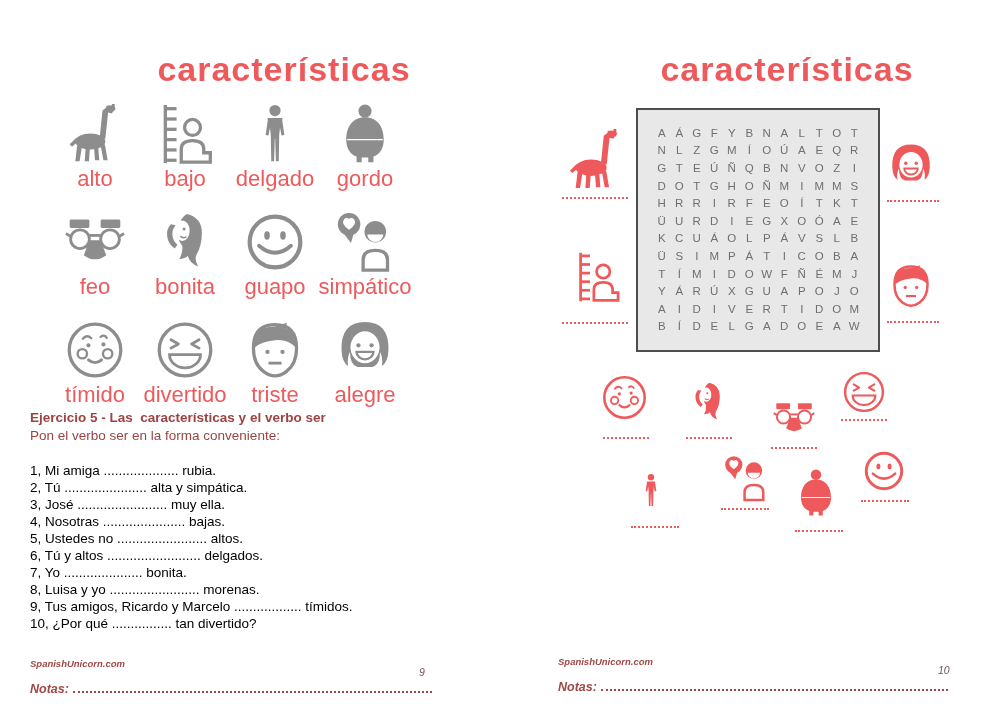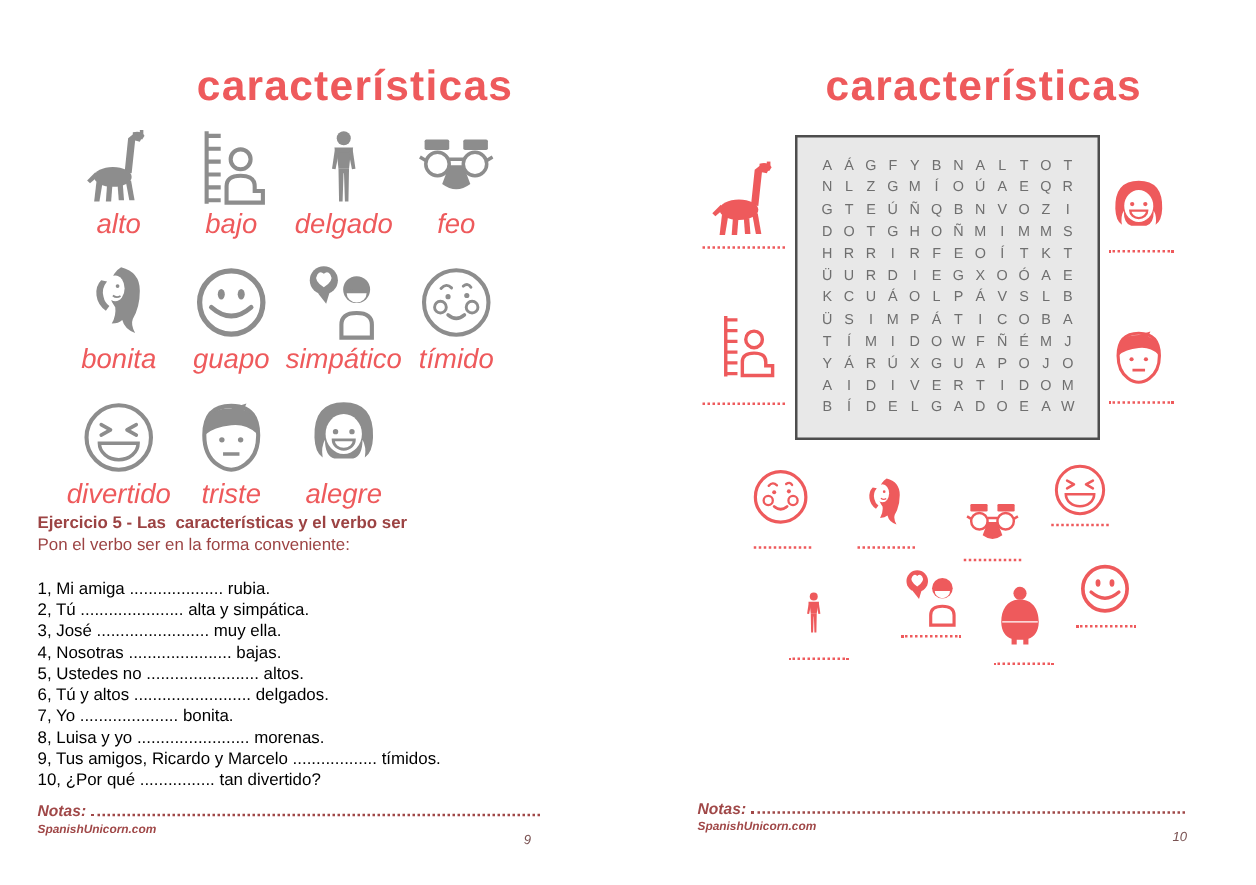--- a/index.html
+++ b/index.html
@@ -12,35 +12,35 @@
     letter-spacing:1px; color:#ee5a5c; white-space:nowrap;padding-left:33px;
   }
   #title-left  { left:0;   top:50px; width:502px; }
   #title-right { left:503px; top:50px; width:502px; }
 
   
   .vocab-grid {
     position:absolute; left:50px; top:94px; width:360px;
     display:grid; grid-template-columns:repeat(4, 90px); row-gap:10px;
   }
-  .vcell { height:98px; display:flex; flex-direction:column; align-items:center; justify-content:flex-end;font-style:italic; }
+  .vcell { height:98px; display:flex; flex-direction:column; align-items:center; justify-content:flex-end; }
   .vicon { width:60px; height:64px; color:#8d8d8d; flex:0 0 auto; }
   .vlabel { color:#ee5a5c; font-size:22px; line-height:26px; white-space:nowrap; }
 
   
   .ex-title { position:absolute; left:30px; top:410px; font-size:13.5px; font-weight:bold; color:#9c4343; white-space:pre-wrap; }
   .ex-sub   { position:absolute; left:30px; top:428px; font-size:13.5px; color:#9c4343; }
   .ex-list  { position:absolute; left:30px; top:462px; font-size:13.5px; color:#000000; line-height:17px; }
   .ex-item  { white-space:pre-wrap; }
 
   
   .notas-row { position:absolute; display:flex; align-items:flex-end; }
   #notas-left  { left:30px;  top:642px; width:402px; }
   #notas-right { left:558px; top:640px; width:390px; }
-  .notas-label { font-style:italic; font-weight:bold; font-size:12.5px; color:#a04848; margin-right:4px; line-height:14px; }
+  .notas-label { font-style:italic; font-weight:bold; font-size:12.5px; color:#a04848; margin-right:4px; line-height:14px;margin-top:40px; }
   .notas-line  { flex:1; border-bottom:2px dotted #a04848; margin-bottom:3px; }
   .site   { position:absolute; font-size:9.5px; font-style:italic; font-weight:bold; color:#a04848; }
   #site-left  { left:30px;  top:658px; }
   #site-right { left:558px; top:656px; }
   .pageno { position:absolute; font-size:10.5px; font-style:italic; color:#7a5252; }
   #page-left-no  { left:419px; top:666px; }
   #page-right-no { left:938px; top:664px; }
 
   
   .ws-box {
@@ -196,20 +196,26 @@
       <div class="vlabel">bajo</div>
     </div>
     <div class="vcell">
       <svg class="vicon">
           <use href="#i-delgado"></use>
         </svg>
       <div class="vlabel">delgado</div>
     </div>
     <div class="vcell">
       <svg class="vicon">
+          <use href="#i-gordo"></use>
+        </svg>
+      <div class="vlabel">gordo</div>
+    </div>
+    <div class="vcell">
+      <svg class="vicon">
           <use href="#i-feo"></use>
         </svg>
       <div class="vlabel">feo</div>
     </div>
     <div class="vcell">
       <svg class="vicon">
           <use href="#i-bonita"></use>
         </svg>
       <div class="vlabel">bonita</div>
     </div>

